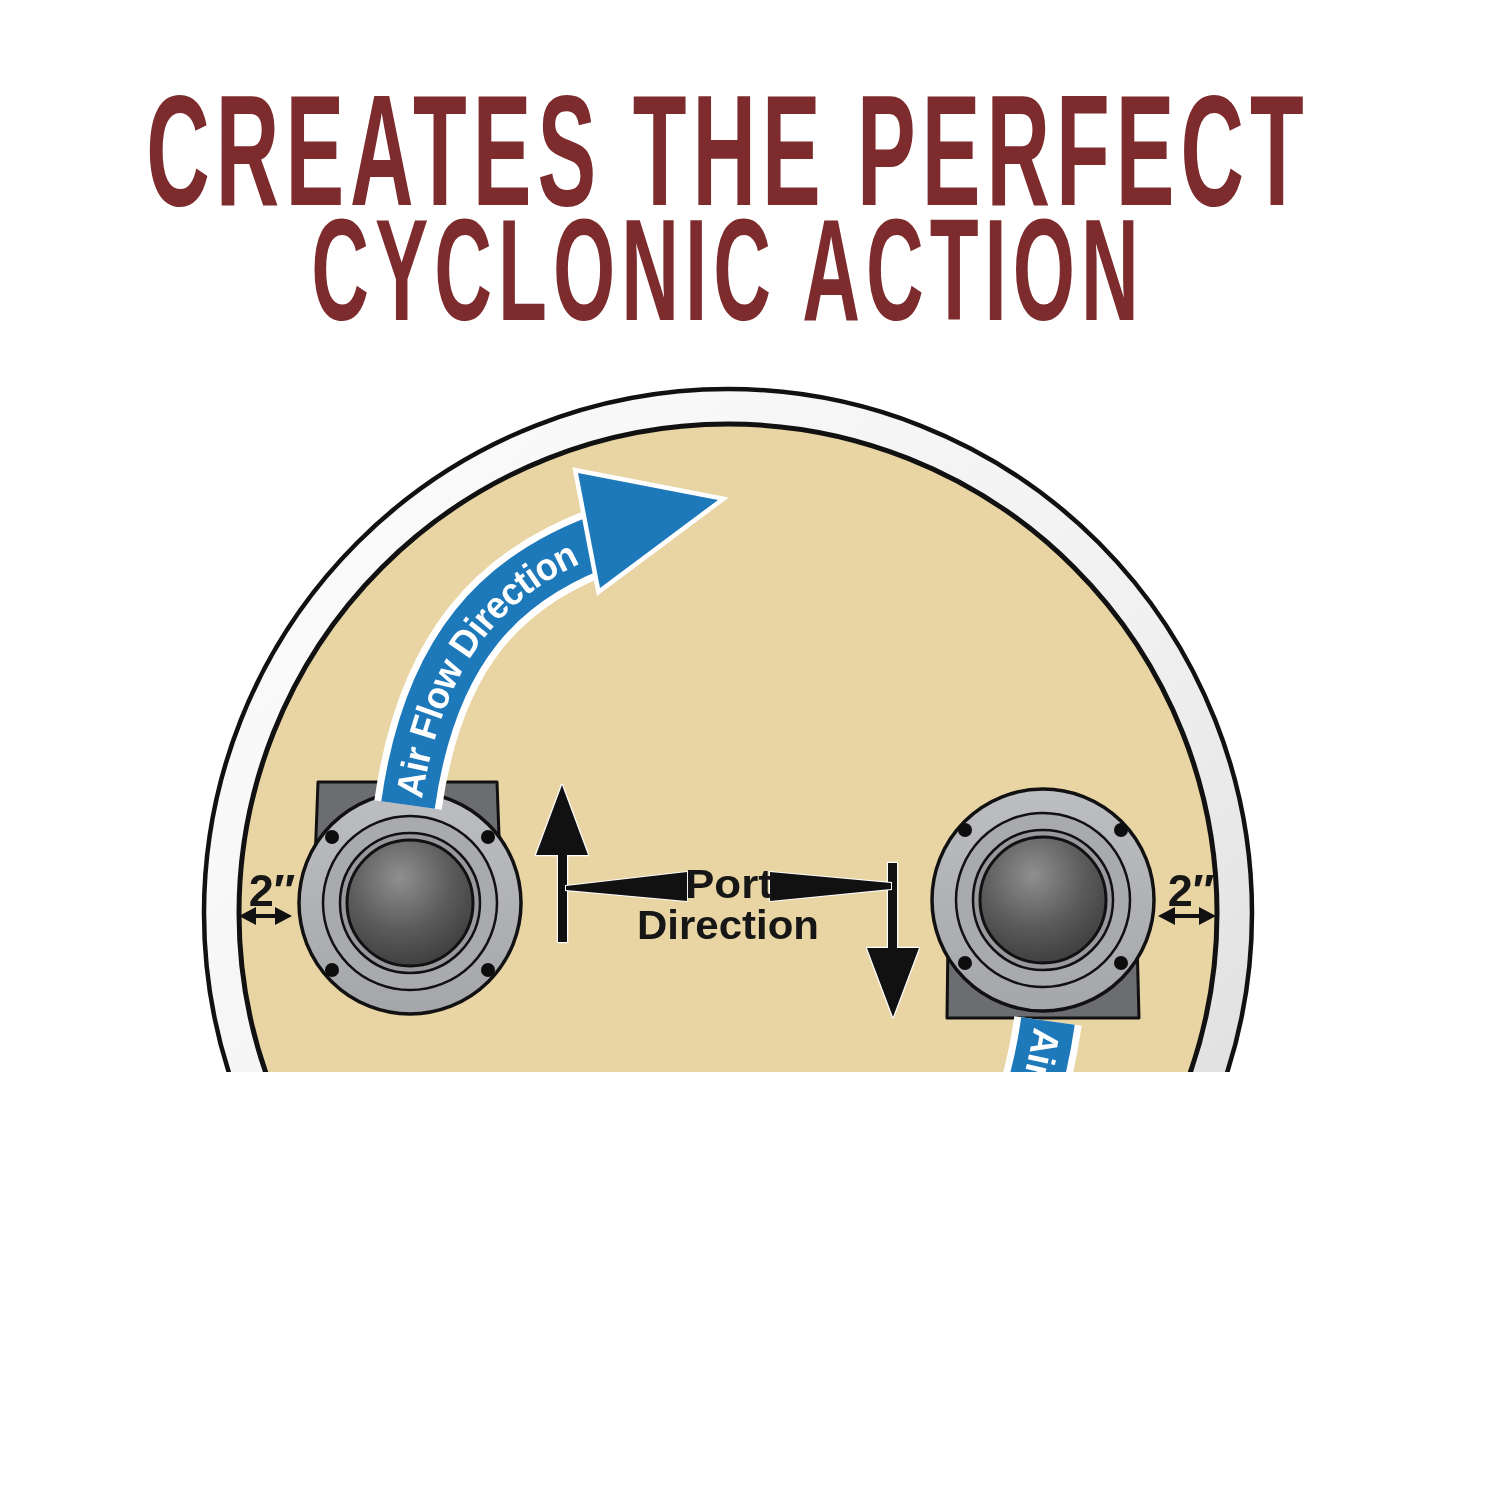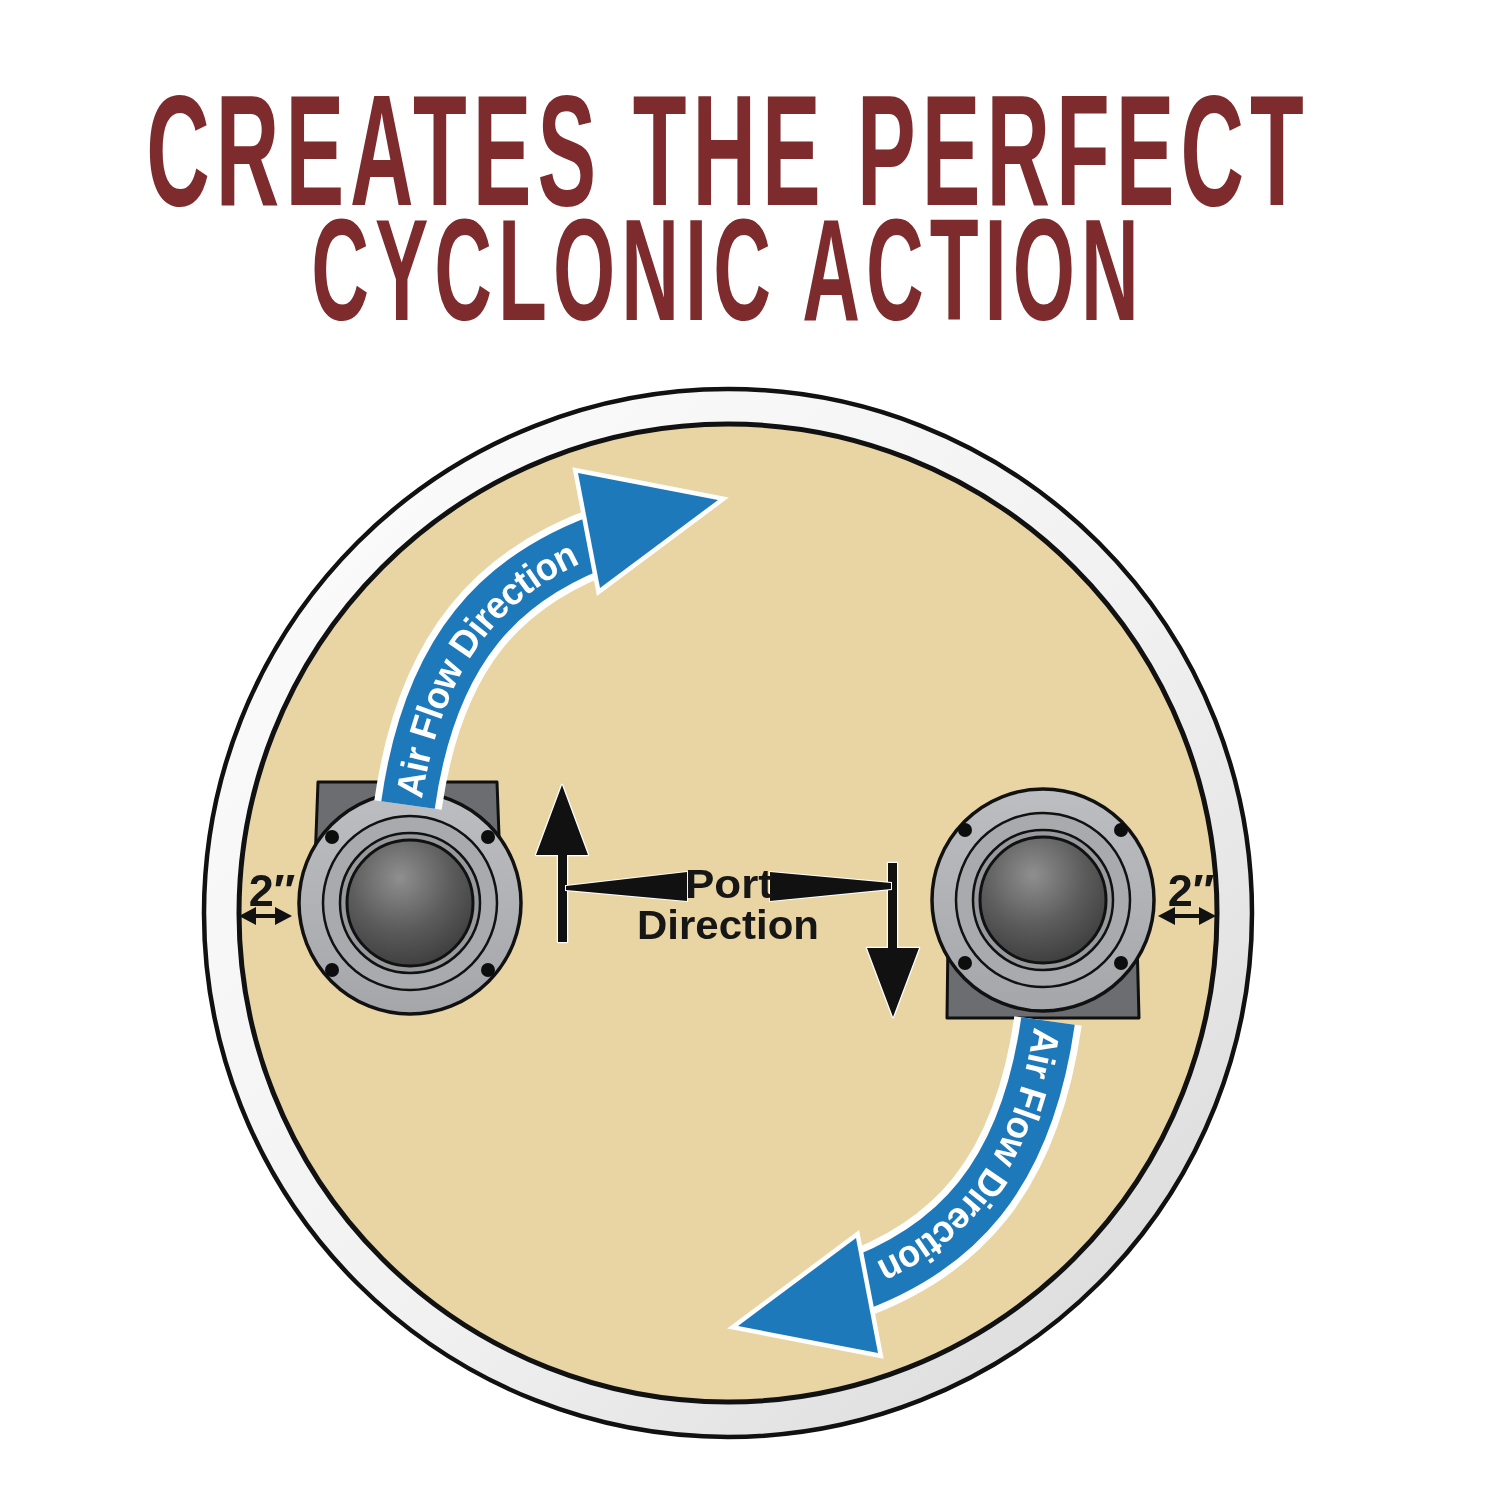--- a/index.html
+++ b/index.html
@@ -1,18 +1,18 @@
 <!DOCTYPE html>
 <html><head>
 <meta charset="utf-8">
 <style>
   html,body{margin:0;padding:0;background:#ffffff;}
   .stage{
     position:relative;
-    width:1500px;height:1500px;
+    width:1500px;height:1072px;
     background:#ffffff;
     overflow:hidden;
     font-family:"Liberation Sans", sans-serif;
   }
   svg{position:absolute;left:0;top:0;}
   text{font-family:"Liberation Sans", sans-serif;}
   .title-text{
     font-weight:bold;
     letter-spacing:6px;
   }

